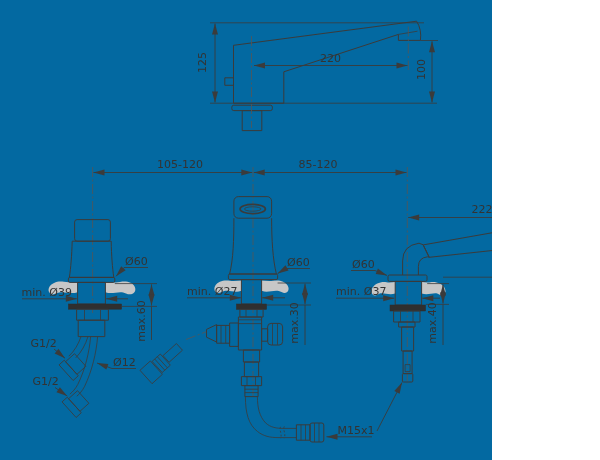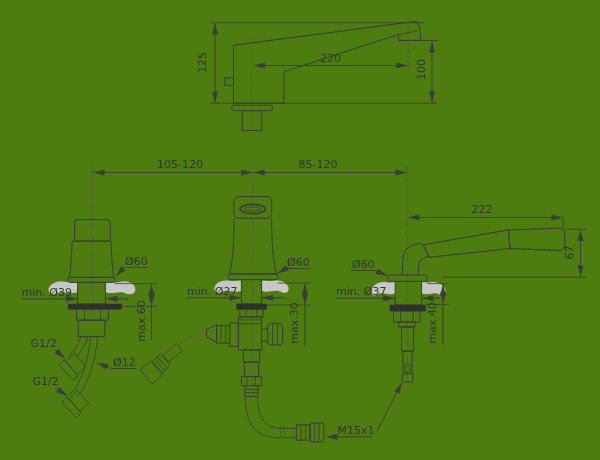--- a/index.html
+++ b/index.html
@@ -1,16 +1,16 @@
 <!DOCTYPE html>
 <html><head>
 <meta charset="utf-8">
 <style>
   html,body{margin:0;padding:0;background:#fff;}
-  .canvas{width:600px;height:460px;background:#4d7c0f;position:relative;overflow:hidden;text-align:right;}
+  .canvas{width:492px;height:460px;background:#0369a1;position:relative;overflow:hidden;text-align:right;}
   svg{display:block;}
   .ln{fill:none;stroke:#3b3b3b;stroke-width:1;stroke-linejoin:round;}
   .ln2{fill:none;stroke:#3b3b3b;stroke-width:0.8;stroke-linejoin:round;}
   .dim{fill:none;stroke:#3b3b3b;stroke-width:0.9;}
   .axis{fill:none;stroke:#555;stroke-width:0.8;stroke-dasharray:10 2.5 2 2.5;}
   .deck{fill:#c7c7c7;stroke:none;}
   .dark{fill:#2f2f2f;stroke:#2f2f2f;stroke-width:0.5;}
   .thick{fill:none;stroke:#3b3b3b;stroke-width:1.6;}
   text{font:11px "DejaVu Sans","Liberation Sans",sans-serif;fill:#333;}
   .mid{text-anchor:middle;}

